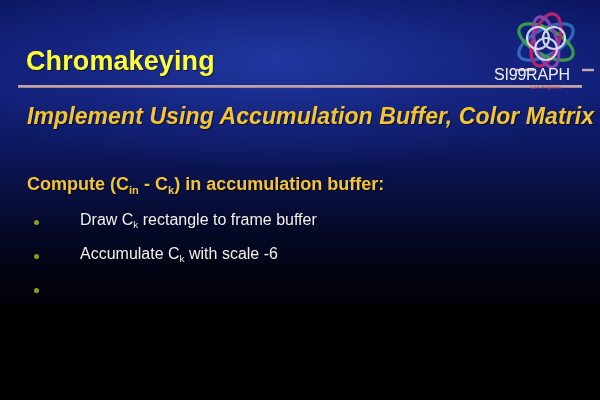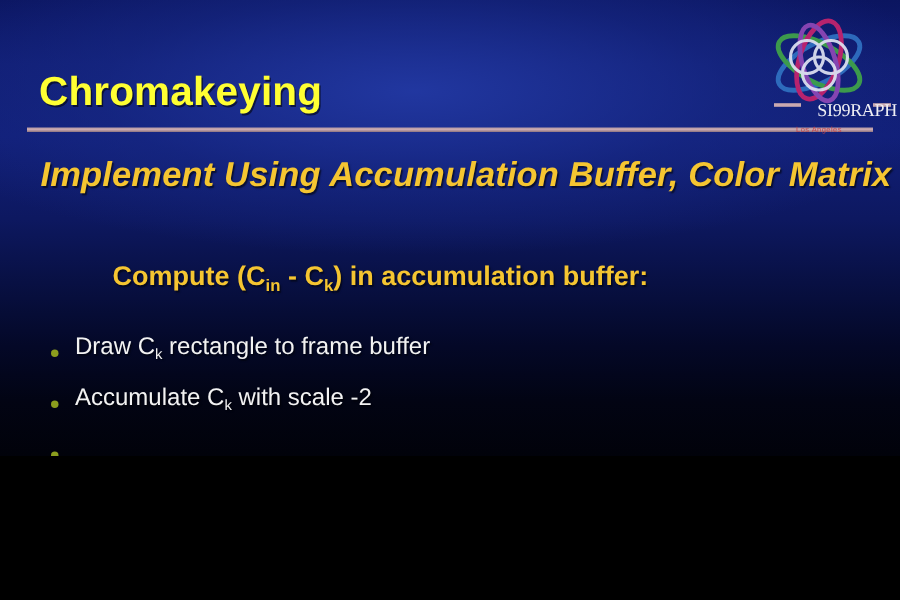--- a/index.html
+++ b/index.html
@@ -66,39 +66,39 @@
   
   .lead {
     position: absolute;
     left: 27px;
     top: 174px;
     font-size: 18px;
     font-weight: bold;
     color: #f5c531;
     text-shadow: 1px 1px 1px rgba(0,0,0,0.55);
     white-space: nowrap;
-    margin-left: 48px;
   }
   .lead sub, .bullet-text sub {
     font-size: 0.62em;
     vertical-align: baseline;
     position: relative;
     top: 0.32em;
   }
 
   .bullets {
     position: absolute;
     left: 34px;
     top: 210px;
     width: 520px;
   }
   .bullet-row {
     display: flex;
-    align-items: flex-end;
+    align-items: flex-start;
     height: 34px;
+    gap: 30px;
   }
   .bullet-dot {
     width: 16px;
     flex: 0 0 16px;
     color: #99aa22;
     font-size: 15px;
     line-height: 20px;
     text-align: left;
   }
   .bullet-dot span.dot {
@@ -124,23 +124,23 @@
     top: 8px;
     width: 104px;
     height: 94px;
   }
   .siggraph svg { display: block; }
   .sig-word {
     position: absolute;
     left: 0;
     top: 58px;
     width: 104px;
-    text-align: right;
-    font-family: Liberation Serif, serif;
-    font-size: 12px;
+    text-align: left;
+    font-family: Liberation Sans, sans-serif;
+    font-size: 16px;
     color: #efeff4;
     letter-spacing: -0.2px;
     white-space: nowrap;
   }
   .sig-sub {
     position: absolute;
     left: 0;
     top: 76px;
     width: 104px;
     text-align: center;
@@ -176,21 +176,21 @@
 
   <div class="bullets">
 
     <div class="bullet-row">
       <div class="bullet-dot"><span class="dot"></span></div>
       <div class="bullet-text"><span>Draw C</span><sub>k</sub><span> rectangle to frame buffer</span></div>
     </div>
 
     <div class="bullet-row">
       <div class="bullet-dot"><span class="dot"></span></div>
-      <div class="bullet-text"><span>Accumulate C</span><sub>k</sub><span> with scale -2</span></div>
+      <div class="bullet-text"><span>Accumulate C</span><sub>k</sub><span> with scale -6</span></div>
     </div>
 
     <div class="bullet-row">
       <div class="bullet-dot"><span class="dot"></span></div>
     </div>
 
   </div>
 
   <div class="siggraph">
     <svg width="104" height="70" viewBox="0 0 104 70">

